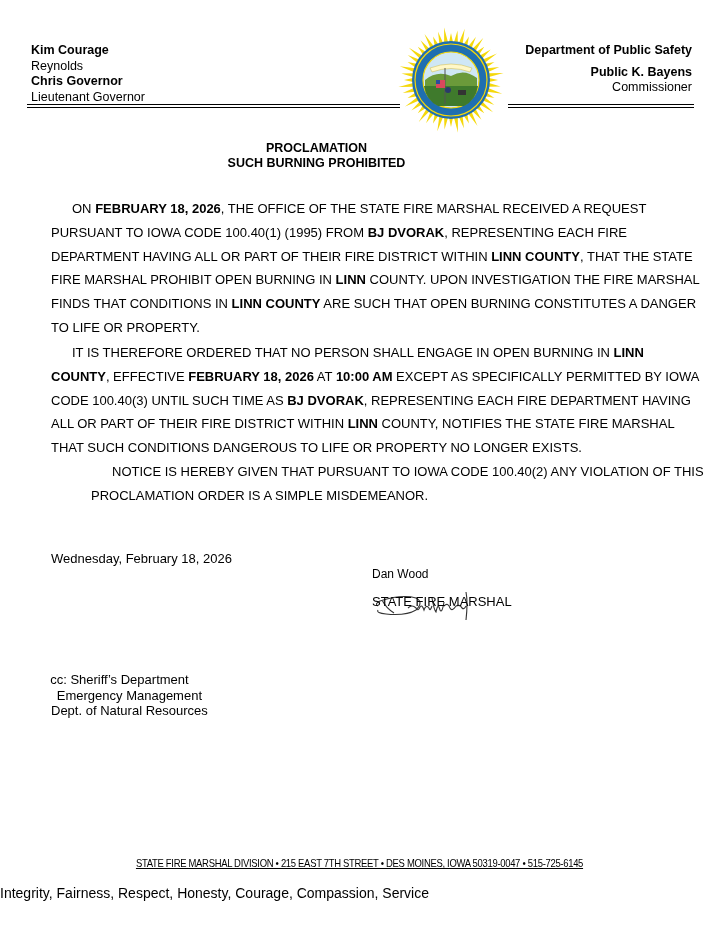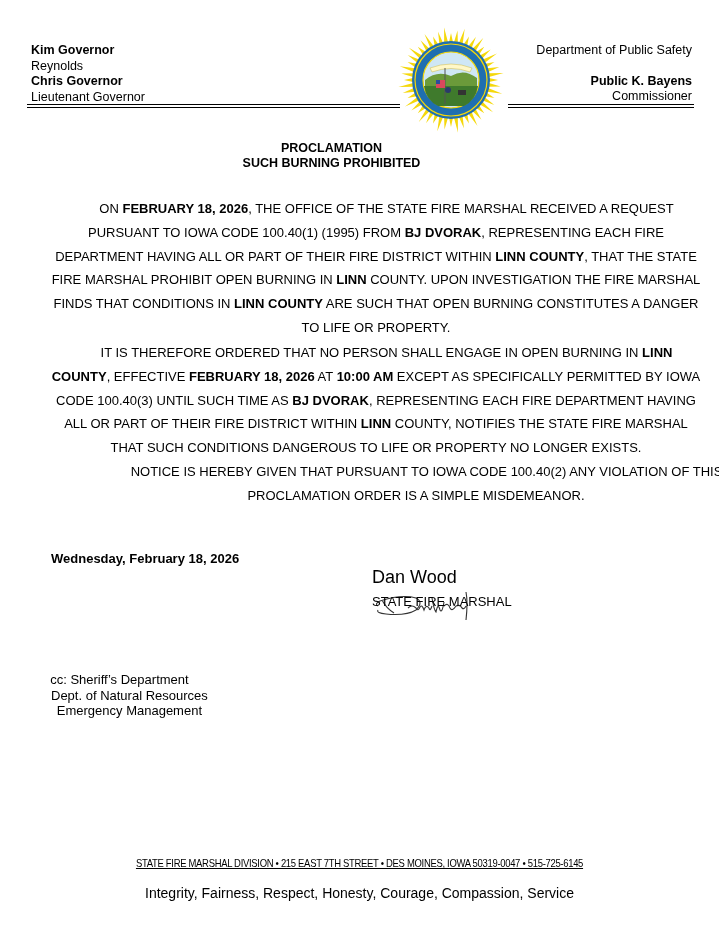--- a/index.html
+++ b/index.html
@@ -2,49 +2,49 @@
 <html><head>
 <meta charset="utf-8">
 <style>
   html, body { margin: 0; padding: 0; background: #ffffff; }
   body { width: 719px; height: 930px; position: relative; overflow: hidden;
          font-family: "Liberation Sans", sans-serif; color: #000; }
   .abs { position: absolute; }
   .hdr-left { left: 31px; top: 43px; font-size: 12.5px; line-height: 15.5px; }
   .hdr-left .b { font-weight: bold; }
   .hdr-right { right: 27px; top: 43px; font-size: 12.5px; line-height: 15.5px; text-align: right; }
-  .hdr-right .dept { font-weight: normal; margin-bottom: 15px; }
+  .hdr-right .dept { font-weight: bold; margin-bottom: 6px; }
   .hdr-right .b { font-weight: bold; }
   .rule { height: 1px; border-top: 1px solid #000; border-bottom: 1px solid #000; }
   .rule-left { left: 27px; top: 104px; width: 373px; height: 2px; }
   .rule-right { left: 508px; top: 104px; width: 186px; height: 2px; }
   .seal { left: 392px; top: 24px; width: 118px; height: 112px; }
   .title { left: 0; width: 633px; top: 141px; text-align: center; font-weight: bold;
-           font-size: 12.5px; line-height: 15px; margin-left: 15px; }
+           font-size: 12.5px; line-height: 15px; }
   .body-text { left: 51px; width: 650px; font-size: 13px; line-height: 23.8px; }
-  .body-text p { margin: 0; text-indent: 21px; text-align: center; }
+  .body-text p { margin: 0; text-indent: 21px; }
   .body-text b { font-weight: bold; }
   .p1 { top: 197px; }
   .p2 { top: 341px; }
   .p3 { top: 460px; margin-left: 40px; }
-  .date { left: 51px; top: 551px; font-size: 13px; font-weight: bold; }
-  .sig-name { left: 372px; top: 567px; font-size: 18px; }
+  .date { left: 51px; top: 551px; font-size: 13px; }
+  .sig-name { left: 372px; top: 567px; font-size: 12px; }
   .signature { left: 372px; top: 584px; width: 110px; height: 36px; }
   .sig-title { left: 372px; top: 594px; font-size: 13px; }
   .cc { left: 31px; top: 672px; font-size: 13px; line-height: 15.5px; text-align: center; }
   .cc .indent { padding-left: 20px; }
   .footer-addr { left: 0; width: 719px; top: 857px; text-align: center; font-size: 11px;
                  text-decoration: underline; letter-spacing: -0.35px; transform: scaleX(0.86); }
-  .footer-values { left: 0; width: 719px; top: 885px; text-align: center; font-size: 14px; }
+  .footer-values { left: 0; width: 719px; top: 885px; text-align: left; font-size: 14px; }
 </style>
 </head>
 <body>
 
 <div class="abs hdr-left">
-  <div class="b">Kim Governor</div>
+  <div class="b">Kim Courage</div>
   <div>Reynolds</div>
   <div class="b">Chris Governor</div>
   <div>Lieutenant Governor</div>
 </div>
 <div class="abs rule rule-left"></div>
 
 <div class="abs seal">
   <svg width="118" height="112" viewBox="0 0 118 112">
     <g id="rays">
         <polygon points="96.95250989500872,54.100791567714225 106,56 96.95250989500872,57.899208432285775" fill="#f5d80a"></polygon>
@@ -142,18 +142,18 @@
     <path d="M60 14 Q62 26 64 28 Q66 18 68 26 Q70 30 72 18 M72 22 Q76 18 78 24 Q80 28 84 22 Q88 20 90 24 Q92 26 94 22 M94 8 Q96 18 94 36" fill="none" stroke="#333" stroke-width="1.1"></path>
   </svg>
 </div>
 <div class="abs sig-title">STATE FIRE MARSHAL</div>
 
 <div class="abs cc">
   <div>
     <span>cc:</span>
     <span>Sheriff’s Department</span>
   </div>
+  <div class="indent">Emergency Management</div>
   <div class="indent">Dept. of Natural Resources</div>
-  <div class="indent">Emergency Management</div>
 </div>
 
 <div class="abs footer-addr">STATE FIRE MARSHAL DIVISION • 215 EAST 7TH STREET • DES MOINES, IOWA  50319-0047 • 515-725-6145</div>
 <div class="abs footer-values">Integrity, Fairness, Respect, Honesty, Courage, Compassion, Service</div>
 
 </body></html>

